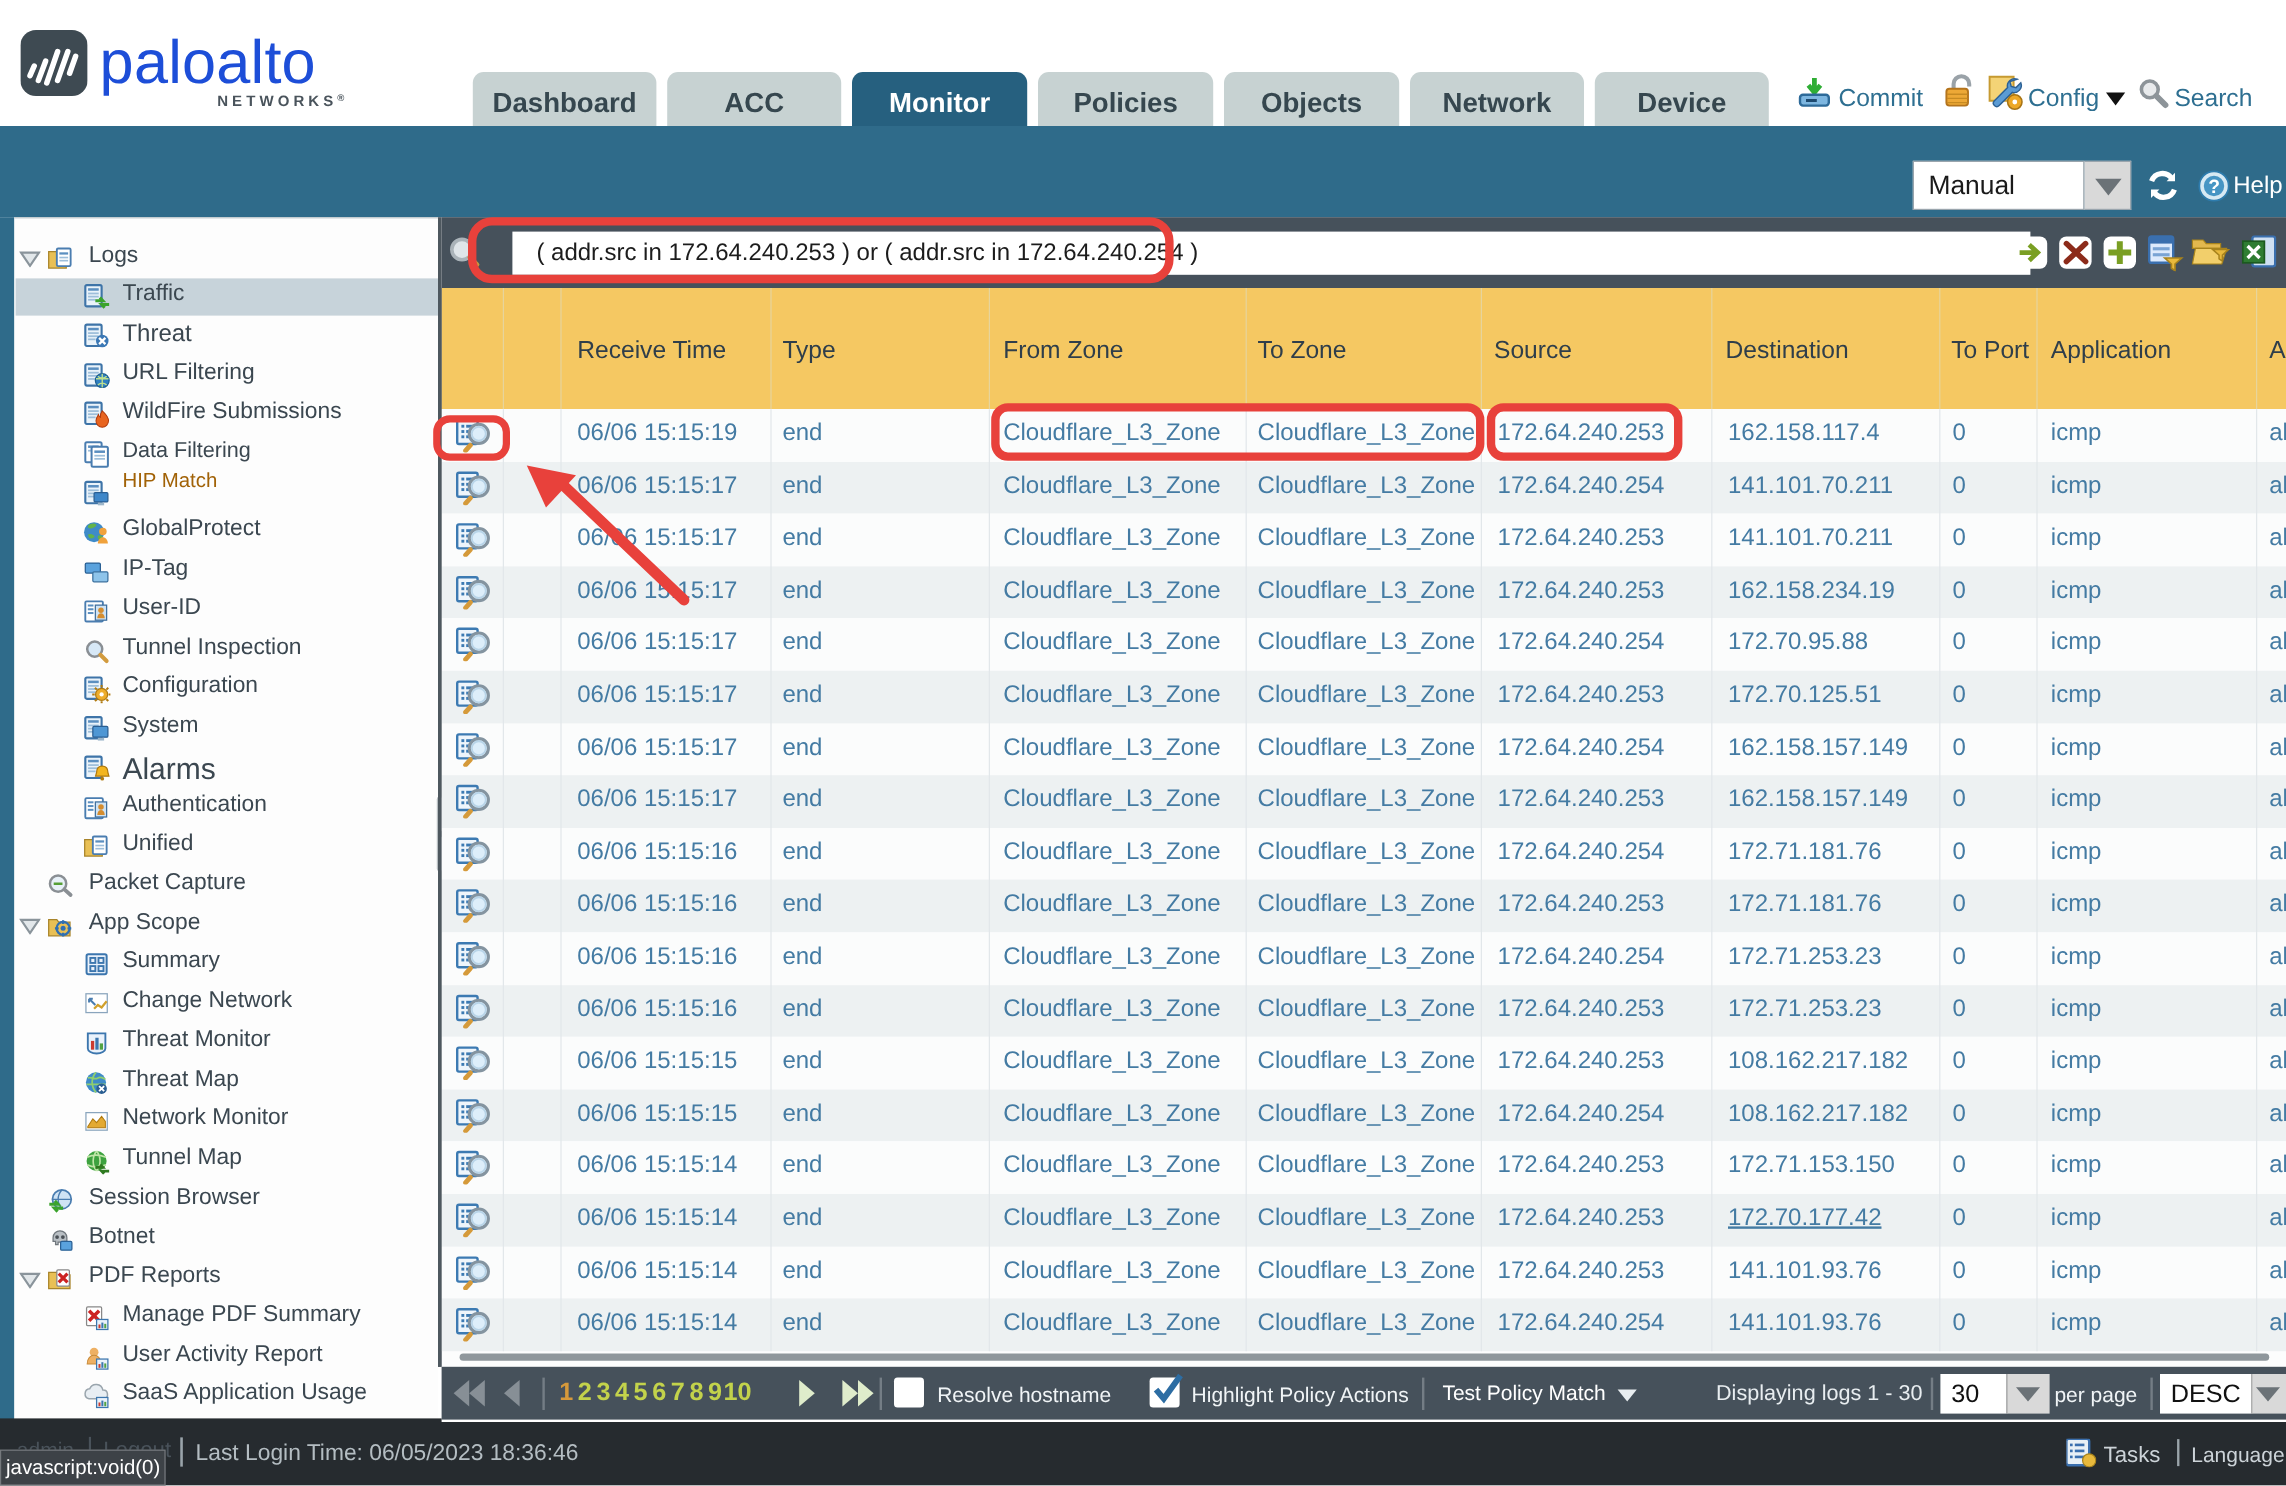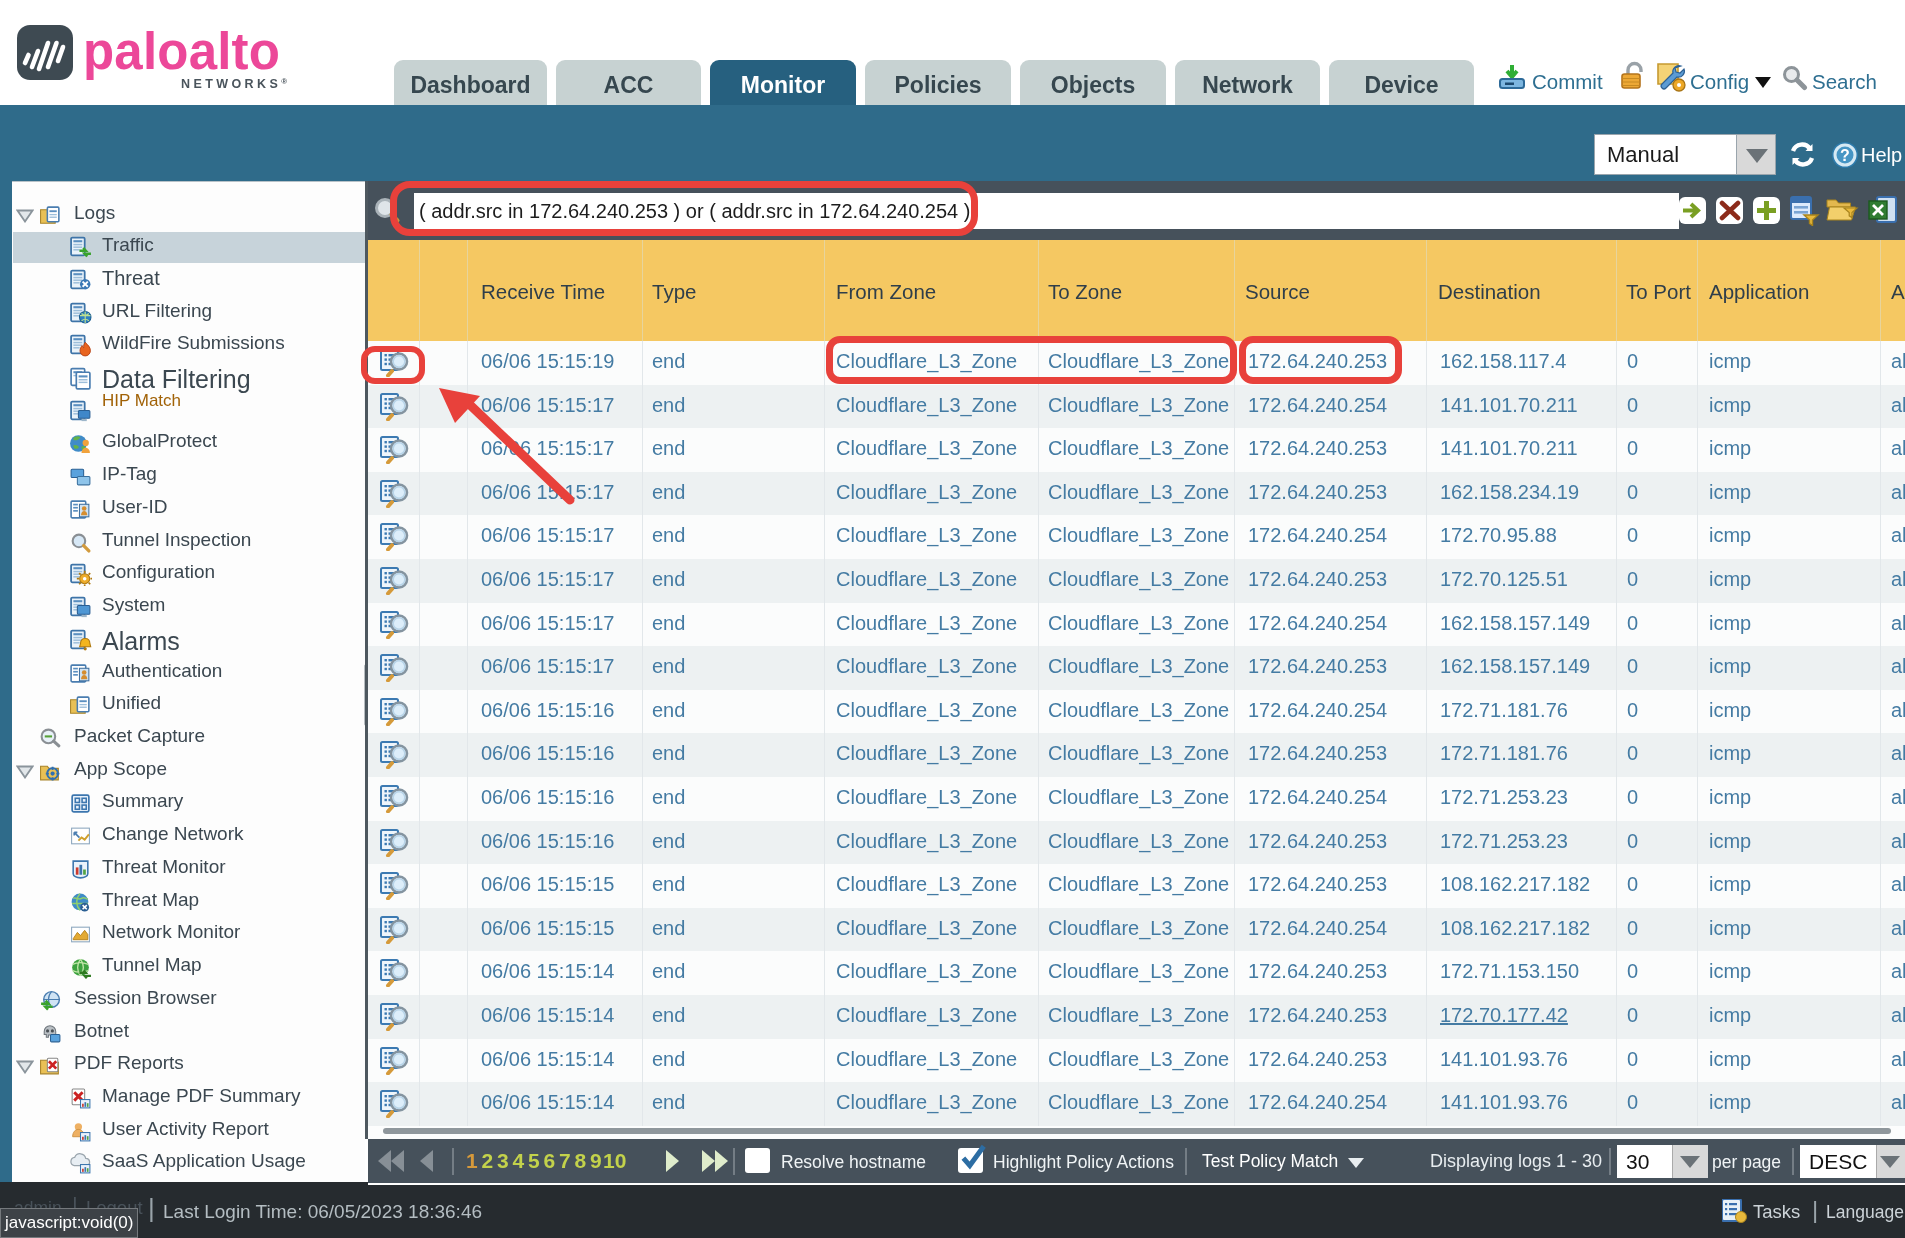--- a/index.html
+++ b/index.html
@@ -12,21 +12,21 @@
 <svg class="abs" style="left:17px;top:25px" width="56" height="55" viewBox="0 0 56 55">
       <rect x="0" y="0" width="56" height="55" rx="13" fill="#3e4a52"></rect>
       <g stroke="#fff" stroke-width="4.6" stroke-linecap="round">
         <path d="M8 38 l3.5 -8"></path>
         <path d="M15 42 l6 -16"></path>
         <path d="M22 44 l9 -26"></path>
         <path d="M31 42 l8.5 -24"></path>
         <path d="M41 36 l5 -14"></path>
       </g>
     </svg>
-<div class="abs" style="left:83px;top:22px;font-size:51px;letter-spacing:0.2px;color:#ec4899;font-weight:700">paloalto</div>
+<div class="abs" style="left:83px;top:22px;font-size:51px;letter-spacing:0.2px;color:#1d4ed8;font-weight:400">paloalto</div>
 <div class="abs" style="left:181px;top:77px;font-size:12.5px;letter-spacing:3.4px;color:#4a545c;font-weight:700">NETWORKS<span style="font-size:8px;vertical-align:4px">®</span></div>
 <div class="abs" style="left:394px;top:60px;width:153px;height:45px;background:#c7d2d2;border-radius:9px 9px 0 0;color:#36474f;font-size:23px;font-weight:700;text-align:center;line-height:50px">Dashboard</div>
 <div class="abs" style="left:556px;top:60px;width:145px;height:45px;background:#c7d2d2;border-radius:9px 9px 0 0;color:#36474f;font-size:23px;font-weight:700;text-align:center;line-height:50px">ACC</div>
 <div class="abs" style="left:710px;top:60px;width:146px;height:45px;background:#26607f;border-radius:9px 9px 0 0;color:#fff;font-size:23px;font-weight:700;text-align:center;line-height:50px">Monitor</div>
 <div class="abs" style="left:865px;top:60px;width:146px;height:45px;background:#c7d2d2;border-radius:9px 9px 0 0;color:#36474f;font-size:23px;font-weight:700;text-align:center;line-height:50px">Policies</div>
 <div class="abs" style="left:1020px;top:60px;width:146px;height:45px;background:#c7d2d2;border-radius:9px 9px 0 0;color:#36474f;font-size:23px;font-weight:700;text-align:center;line-height:50px">Objects</div>
 <div class="abs" style="left:1175px;top:60px;width:145px;height:45px;background:#c7d2d2;border-radius:9px 9px 0 0;color:#36474f;font-size:23px;font-weight:700;text-align:center;line-height:50px">Network</div>
 <div class="abs" style="left:1329px;top:60px;width:145px;height:45px;background:#c7d2d2;border-radius:9px 9px 0 0;color:#36474f;font-size:23px;font-weight:700;text-align:center;line-height:50px">Device</div>
 <svg class="abs" style="left:1497px;top:63px" width="30" height="30" viewBox="0 0 30 30">
       <path d="M15 2 v10 M10 8 l5 6 5 -6" stroke="#2fae35" stroke-width="4" fill="none"></path>
@@ -129,21 +129,21 @@
 <div class="abs" style="left:102px;top:332.2px;font-size:19px;color:#3b4750;white-space:nowrap">WildFire Submissions</div>
 <div class="abs" style="left:69px;top:366.9px"><svg width="23" height="23" viewBox="0 0 22 22">
       <rect x="2" y="1.5" width="13" height="16" rx="1.2" fill="#fff" stroke="#4a7db0" stroke-width="1.6"></rect>
       <rect x="4.2" y="4" width="8.5" height="2" fill="#5b8fc0"></rect>
       <rect x="4.2" y="7.5" width="8.5" height="1.4" fill="#9dbeda"></rect>
       <rect x="7" y="5" width="13" height="16" rx="1.2" fill="#fff" stroke="#4a7db0" stroke-width="1.6"></rect>
       <rect x="9.2" y="8" width="8.5" height="2" fill="#5b8fc0"></rect>
       <rect x="9.2" y="11.5" width="8.5" height="1.4" fill="#9dbeda"></rect>
       <rect x="9.2" y="14" width="8.5" height="1.4" fill="#9dbeda"></rect>
     </svg></div>
-<div class="abs" style="left:102px;top:364.9px;font-size:25px;color:#3b4750;white-space:nowrap">Data Filtering</div>
+<div class="abs" style="left:102px;top:364.9px;font-size:18px;color:#3b4750;white-space:nowrap">Data Filtering</div>
 <div class="abs" style="left:69px;top:399.6px"><svg width="23" height="23" viewBox="0 0 22 22">
       <rect x="2" y="1.5" width="13" height="17" rx="1.2" fill="#eaf3fa" stroke="#3e74a8" stroke-width="1.7"></rect>
       <rect x="4.2" y="4" width="8.5" height="2" fill="#5b8fc0"></rect>
       <rect x="4.2" y="7.5" width="8.5" height="1.4" fill="#9dbeda"></rect>
       <rect x="4.2" y="10" width="8.5" height="1.4" fill="#9dbeda"></rect>
       <rect x="4.2" y="12.5" width="6" height="1.4" fill="#9dbeda"></rect>
       <rect x="9" y="10" width="11" height="7.5" rx="1" fill="#3f87c9" stroke="#2a5e92"></rect>
       <rect x="12" y="18" width="5" height="2.2" fill="#9db6ca"></rect>
     </svg></div>
 <div class="abs" style="left:102px;top:391px;font-size:17px;color:#a16207;white-space:nowrap">HIP Match</div>
@@ -326,21 +326,21 @@
       <rect x="12.5" y="16" width="1.6" height="3" fill="#cc3b2f"></rect>
       <rect x="14.8" y="14.5" width="1.6" height="4.5" fill="#3c76ae"></rect>
       <rect x="17.1" y="15.5" width="1.6" height="3.5" fill="#52a344"></rect>
     </svg></div>
 <div class="abs" style="left:102px;top:1150.4px;font-size:19px;color:#3b4750;white-space:nowrap">SaaS Application Usage</div>
 <div class="abs" style="left:368px;top:181px;width:1537px;height:59px;background:#46515b"></div>
 <svg class="abs" style="left:372px;top:196px" width="30" height="30" viewBox="0 0 30 30">
     <circle cx="13" cy="12" r="8.5" fill="#dfe5e9" stroke="#aab3b9" stroke-width="3"></circle>
     <path d="M19.5 18.5 l6 6" stroke="#c9973c" stroke-width="4" stroke-linecap="round"></path>
   </svg>
-<div class="abs" style="left:414px;top:193px;width:1265px;height:36px;background:#fff;font-size:20px;color:#1c1c1c;line-height:36px;padding-left:5px;white-space:nowrap">( addr.src in 172.64.240.253 ) or ( addr.src in 172.64.240.254 )</div>
+<div class="abs" style="left:427px;top:193px;width:1265px;height:36px;background:#fff;font-size:20px;color:#1c1c1c;line-height:36px;padding-left:20px;white-space:nowrap">( addr.src in 172.64.240.253 ) or ( addr.src in 172.64.240.254 )</div>
 <div class="abs" style="left:1679px;top:197px;width:27px;height:27px;background:#fff;border-radius:6px"></div>
 <svg class="abs" style="left:1681px;top:200px" width="23" height="21" viewBox="0 0 23 21">
     <path d="M2 10.5 h13 M10 4 l7 6.5 -7 6.5" stroke="#7a9f23" stroke-width="4" fill="none"></path>
   </svg>
 <div class="abs" style="left:1716px;top:197px;width:27px;height:27px;background:#fff;border-radius:6px"></div>
 <svg class="abs" style="left:1719px;top:200px" width="22" height="21" viewBox="0 0 22 21">
     <path d="M3 3 l16 15 M19 3 l-16 15" stroke="#8c2b1a" stroke-width="4.6" stroke-linecap="round"></path>
   </svg>
 <div class="abs" style="left:1753px;top:197px;width:27px;height:27px;background:#fff;border-radius:6px"></div>
 <svg class="abs" style="left:1755px;top:199px" width="23" height="23" viewBox="0 0 23 23">

